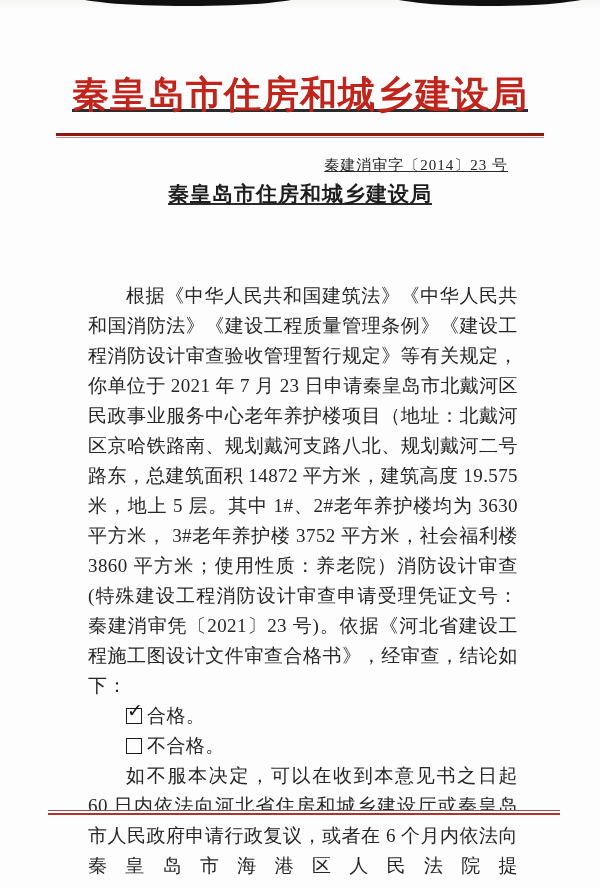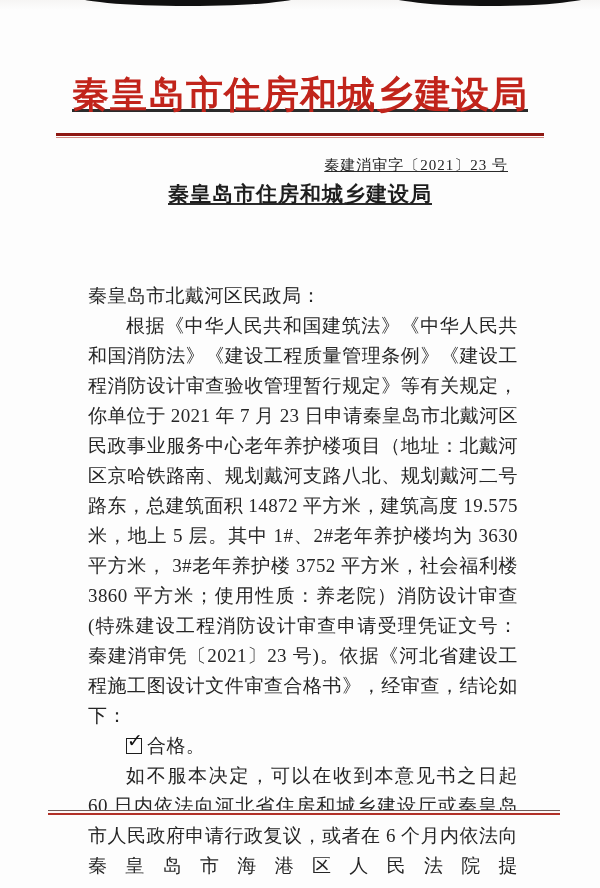--- a/index.html
+++ b/index.html
@@ -107,34 +107,36 @@
 
 <div class="page">
 
   <div class="scan-arc a1"></div>
   <div class="scan-arc a2"></div>
 
   <div class="letterhead">秦皇岛市住房和城乡建设局</div>
 
   <div class="red-rule"></div>
 
-  <div class="doc-number">秦建消审字〔2021〕23 号</div>
+  <div class="doc-number">秦建消审字〔2014〕23 号</div>
 
   <div class="doc-title">
     <div>秦皇岛市住房和城乡建设局</div>
   </div>
 
   <div class="body-text">
-    <p>秦皇岛市北戴河区民政局：</p>
 
     <p class="indent">根据《中华人民共和国建筑法》《中华人民共和国消防法》《建设工程质量管理条例》《建设工程消防设计审查验收管理暂行规定》等有关规定，你单位于 2021 年 7 月 23 日申请秦皇岛市北戴河区民政事业服务中心老年养护楼项目（地址：北戴河区京哈铁路南、规划戴河支路八北、规划戴河二号路东，总建筑面积 14872 平方米，建筑高度 19.575 米，地上 5 层。其中 1#、2#老年养护楼均为 3630 平方米， 3#老年养护楼 3752 平方米，社会福利楼 3860 平方米；使用性质：养老院）消防设计审查(特殊建设工程消防设计审查申请受理凭证文号：秦建消审凭〔2021〕23 号)。依据《河北省建设工程施工图设计文件审查合格书》，经审查，结论如下：</p>
 
     <p class="option-row">
       <span class="cbox"><span class="tick">✓</span></span><span>合格。</span>
     </p>
 
+    <p class="option-row">
+      <span class="cbox"><span class="tick"></span></span><span>不合格。</span>
+    </p>
 
     <p class="indent appeal">如不服本决定，可以在收到本意见书之日起 60 日内依法向河北省住房和城乡建设厅或秦皇岛市人民政府申请行政复议，或者在 6 个月内依法向秦皇岛市海港区人民法院提</p>
   </div>
 
   <div class="footer-rule"></div>
 
 </div>
 
 </body></html>

